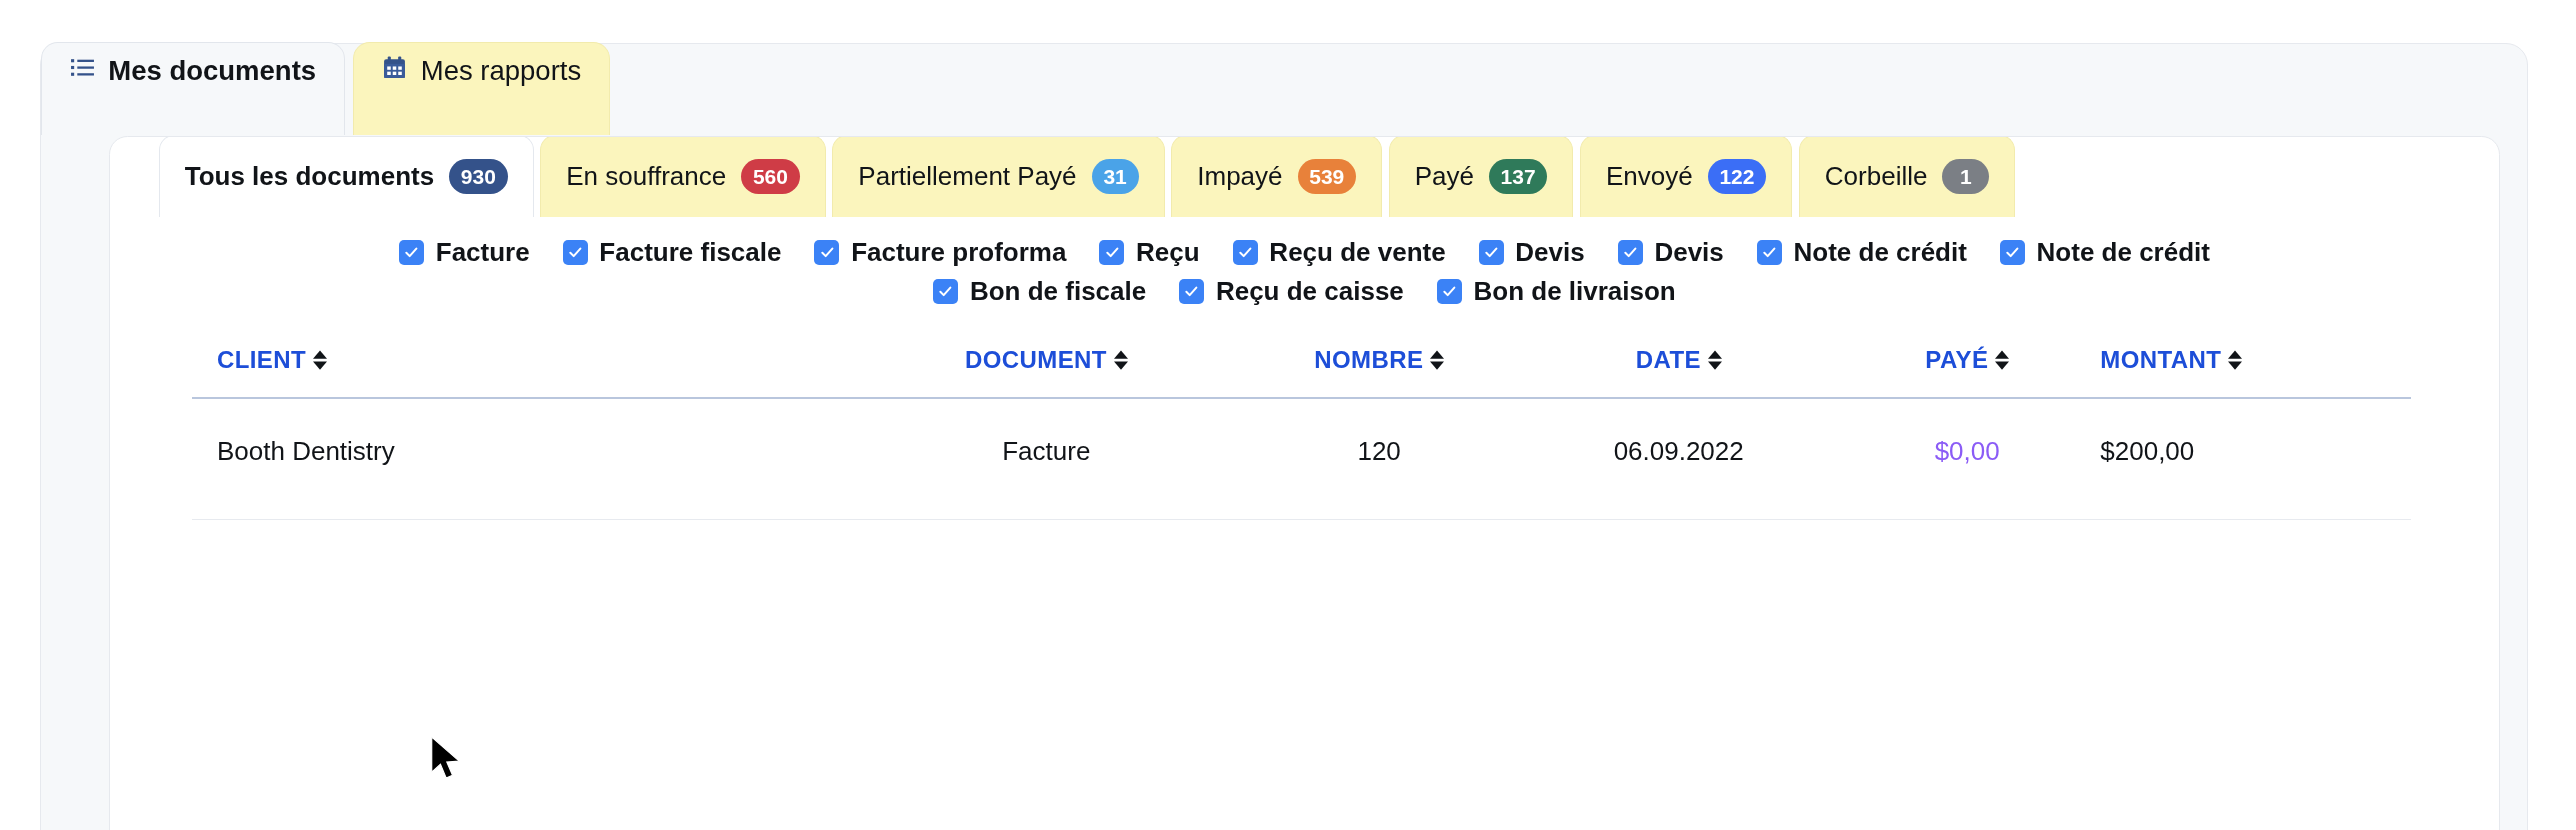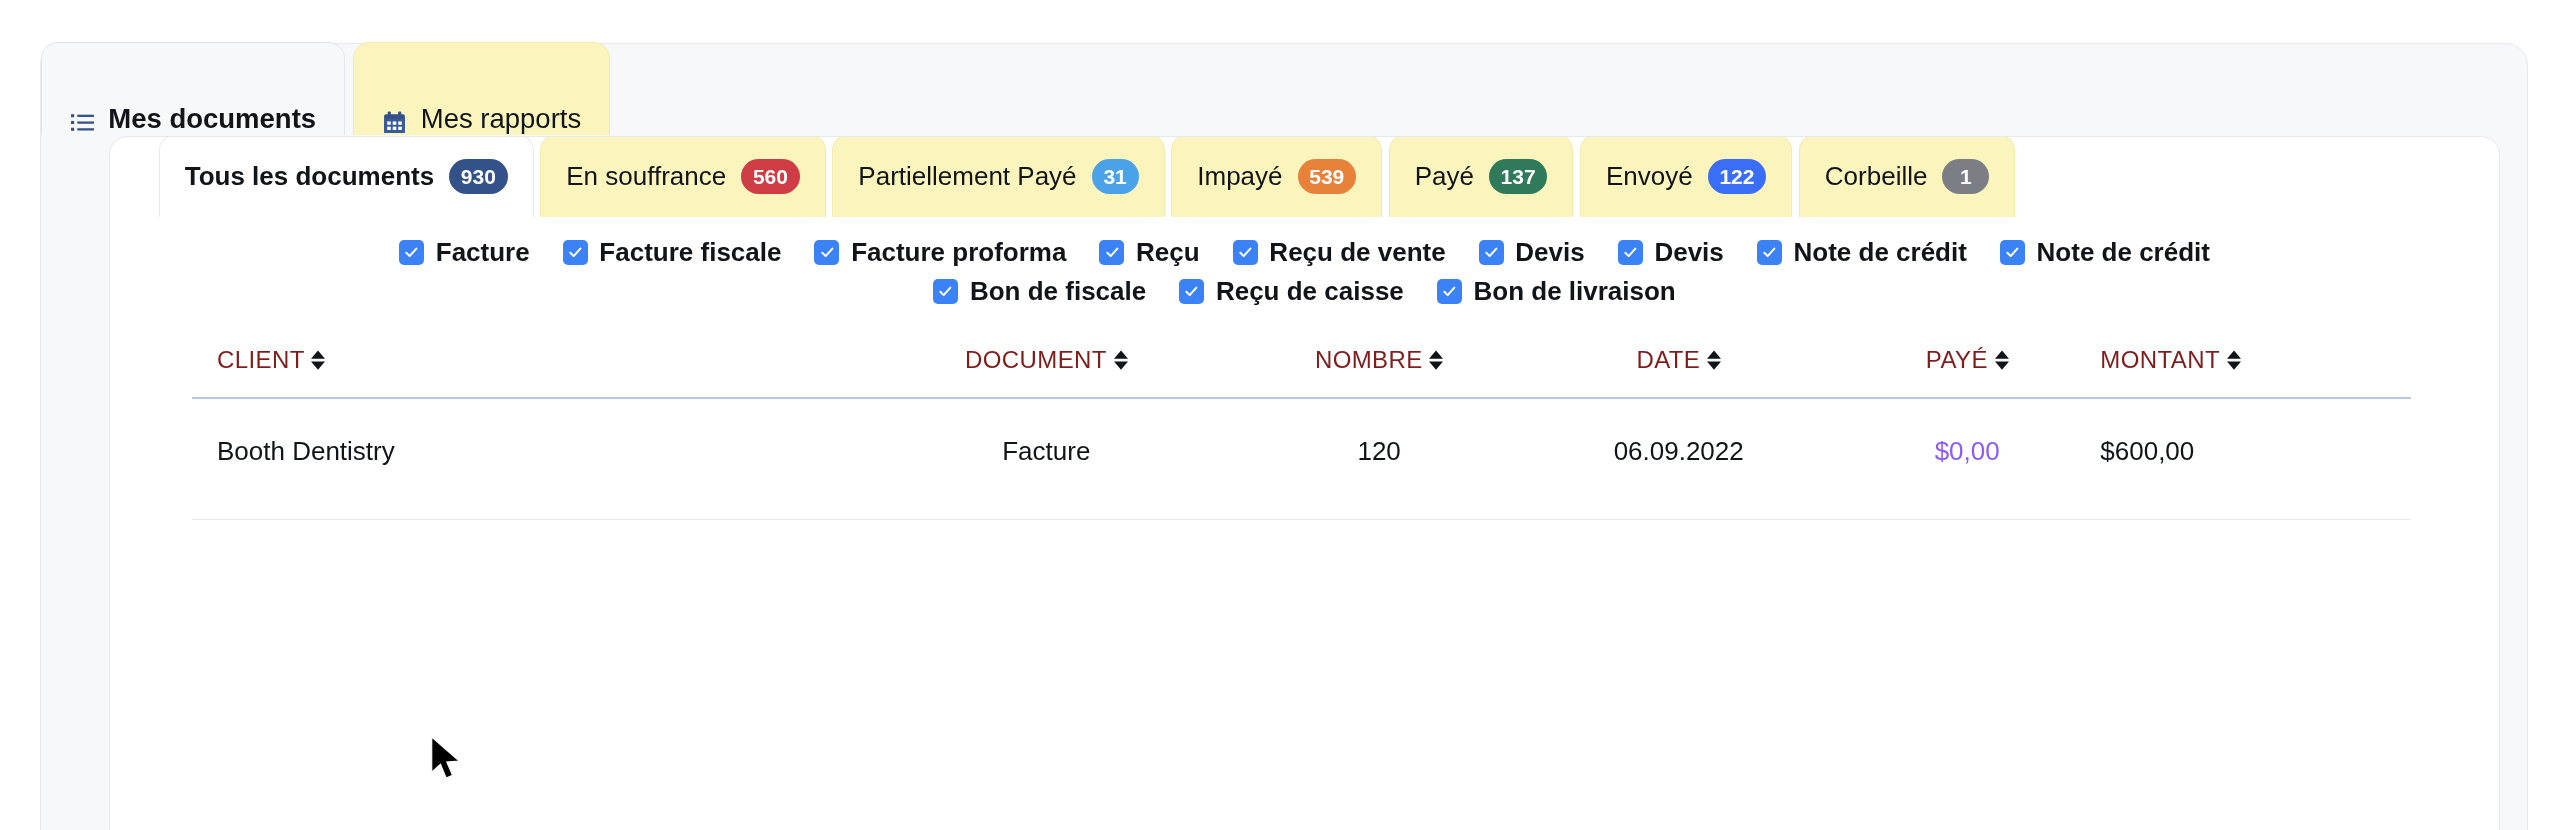--- a/index.html
+++ b/index.html
@@ -28,23 +28,23 @@
     position: absolute;
     left: 0px;
     top: -1.7px;
     height: 93px;
     display: flex;
     align-items: flex-start;
   }
   .main-tab {
     height: 93px;
     display: flex;
-    align-items: flex-end;
+    align-items: flex-start;
     gap: 13.3px;
-    padding: 0 28px;
+    padding: 12px 28px;
     border-radius: 16.7px 16.7px 0 0;
     font-size: 27.5px;
     color: #111418;
     white-space: nowrap;
     cursor: pointer;
     position: relative;
   }
   .main-tab.active {
     background: #f6f8fa;
     border: 1.7px solid #e2e6ec;
@@ -161,23 +161,23 @@
   
   #doc-table {
     position: absolute;
     left: 82px;
     top: 209px;
     width: 2219px;
   }
   #doc-table table { width: 100%; border-collapse: collapse; }
   #doc-table th {
     font-size: 24px;
-    font-weight: normal;
+    font-weight: bold;
     letter-spacing: 0.4px;
-    color: #7f1d1d;
+    color: #1d4ed8;
     padding: 0 0 23.4px 0;
     white-space: nowrap;
   }
   .th-inner {
     display: inline-flex;
     align-items: center;
     gap: 6.7px;
   }
   .sort-ico { display: inline-flex; flex-direction: column; gap: 2.5px; }
   #doc-table thead tr { border-bottom: 2.5px solid #b9c6dd; }
@@ -482,21 +482,21 @@
           <tr>
             <td class="col-client">
               <span class="client-cell">Booth Dentistry</span>
             </td>
             <td class="col-doc">Facture</td>
             <td class="col-nombre">120</td>
             <td class="col-date">06.09.2022</td>
             <td class="col-paye">
               <span class="paye-val">$0,00</span>
             </td>
-            <td class="col-montant">$600,00</td>
+            <td class="col-montant">$200,00</td>
           </tr>
         </tbody>
       </table>
     </div>
 
   </div>
 </div>
 
 <div id="mouse-cursor">
   <svg width="37" height="47" viewBox="0 0 22 28">

